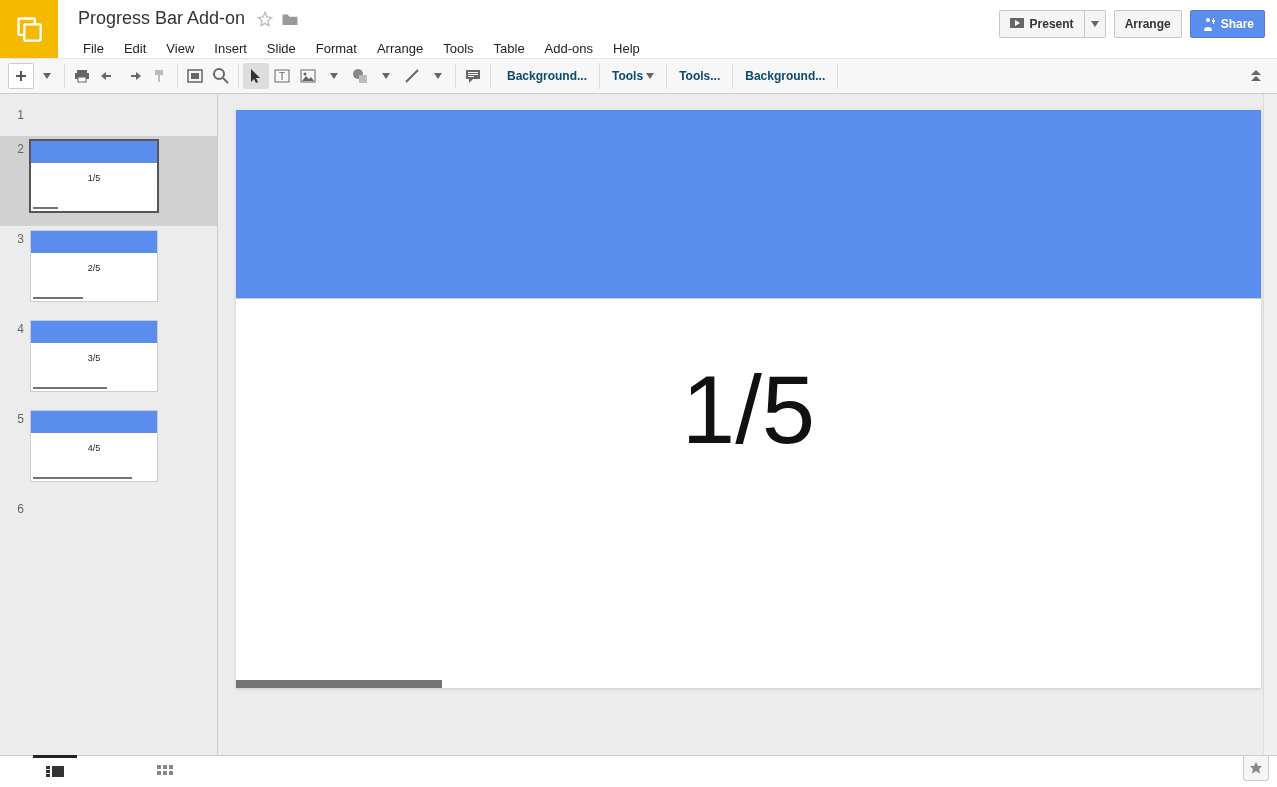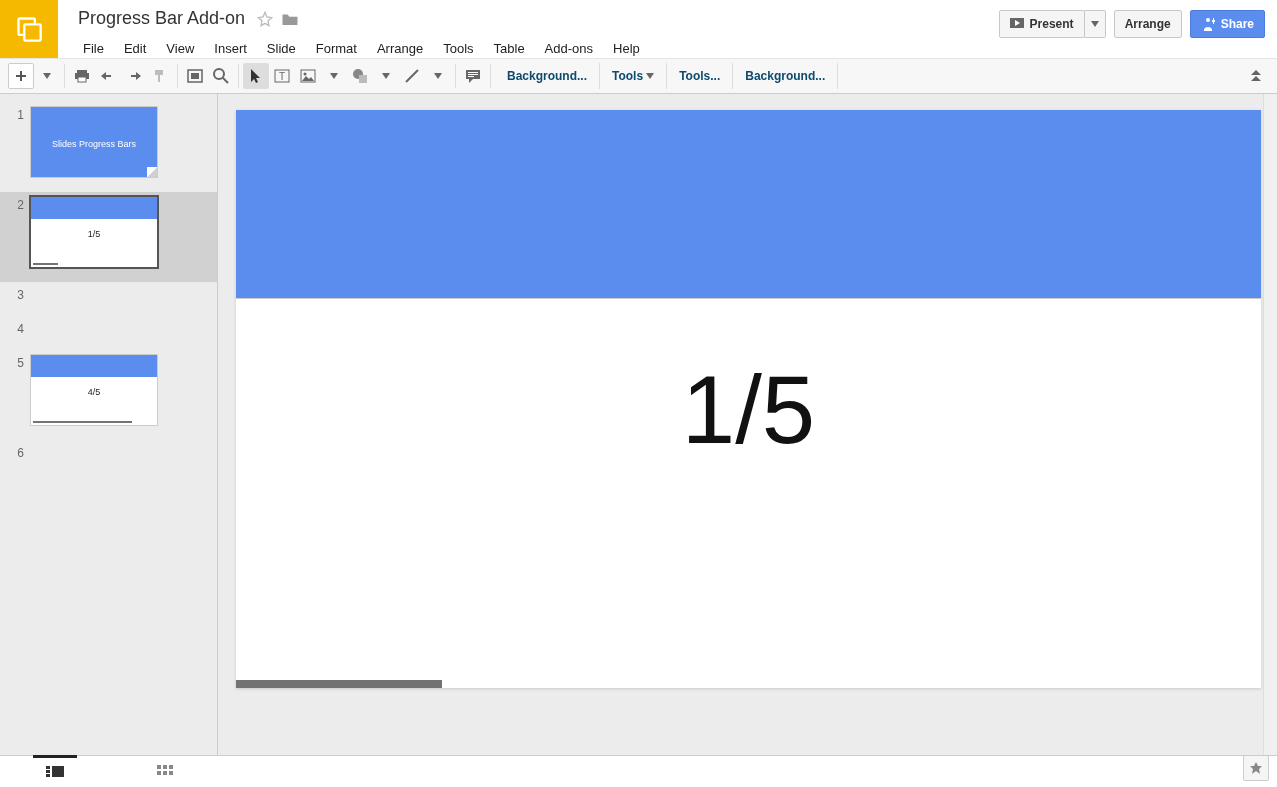--- a/index.html
+++ b/index.html
@@ -279,39 +279,44 @@
         <polygon points="2,5 7,0 12,5" fill="#666"></polygon>
         <polygon points="2,11 7,6 12,11" fill="#666"></polygon>
       </svg>
   </div>
 </div>
 
 <div class="workspace">
   <div class="sidebar" id="sidebar">
       <div class="thumb-row">
         <div class="thumb-num">1</div>
-        <div class="thumb">
-          <div class="blue-fill" style="height: 100%;"></div>
-          <div class="thumb-text white" style="top: 32px;">Slides Progress Bars</div>
-          <div class="fold"></div>
-        </div>
       </div>
       <div class="thumb-row selected">
         <div class="thumb-num">2</div>
         <div class="thumb">
           <div class="blue-fill" style="height: 22px;"></div>
           <div class="thumb-text" style="top: 32px;">1/5</div>
           <div class="pbar" style="width: 24.8px;"></div>
         </div>
       </div>
       <div class="thumb-row">
         <div class="thumb-num">3</div>
+        <div class="thumb">
+          <div class="blue-fill" style="height: 22px;"></div>
+          <div class="thumb-text" style="top: 32px;">2/5</div>
+          <div class="pbar" style="width: 49.6px;"></div>
+        </div>
       </div>
       <div class="thumb-row">
         <div class="thumb-num">4</div>
+        <div class="thumb">
+          <div class="blue-fill" style="height: 22px;"></div>
+          <div class="thumb-text" style="top: 32px;">3/5</div>
+          <div class="pbar" style="width: 74.4px;"></div>
+        </div>
       </div>
       <div class="thumb-row">
         <div class="thumb-num">5</div>
         <div class="thumb">
           <div class="blue-fill" style="height: 22px;"></div>
           <div class="thumb-text" style="top: 32px;">4/5</div>
           <div class="pbar" style="width: 99.2px;"></div>
         </div>
       </div>
       <div class="thumb-row">

